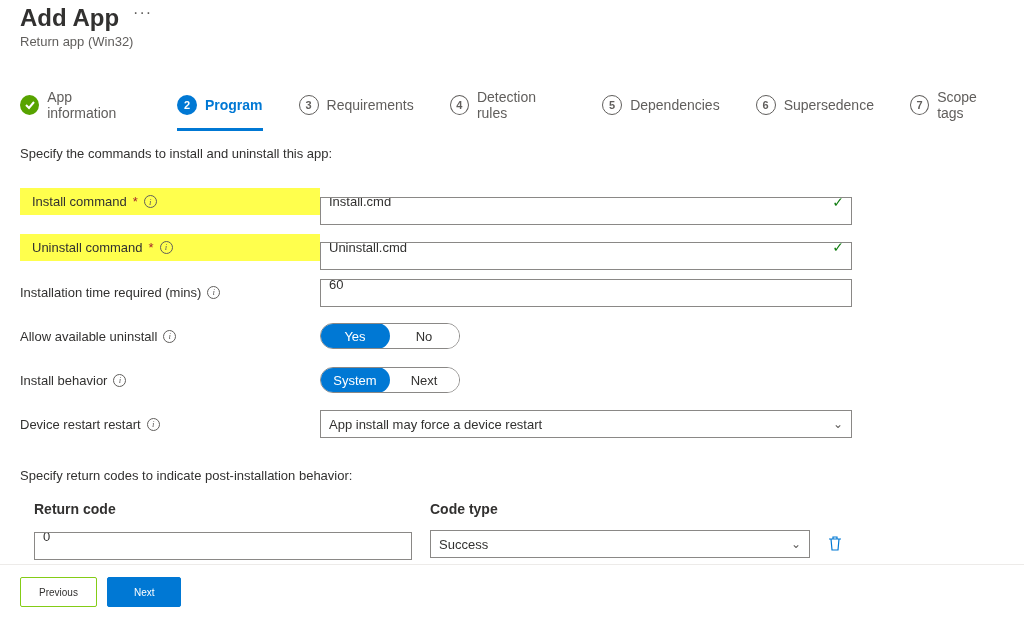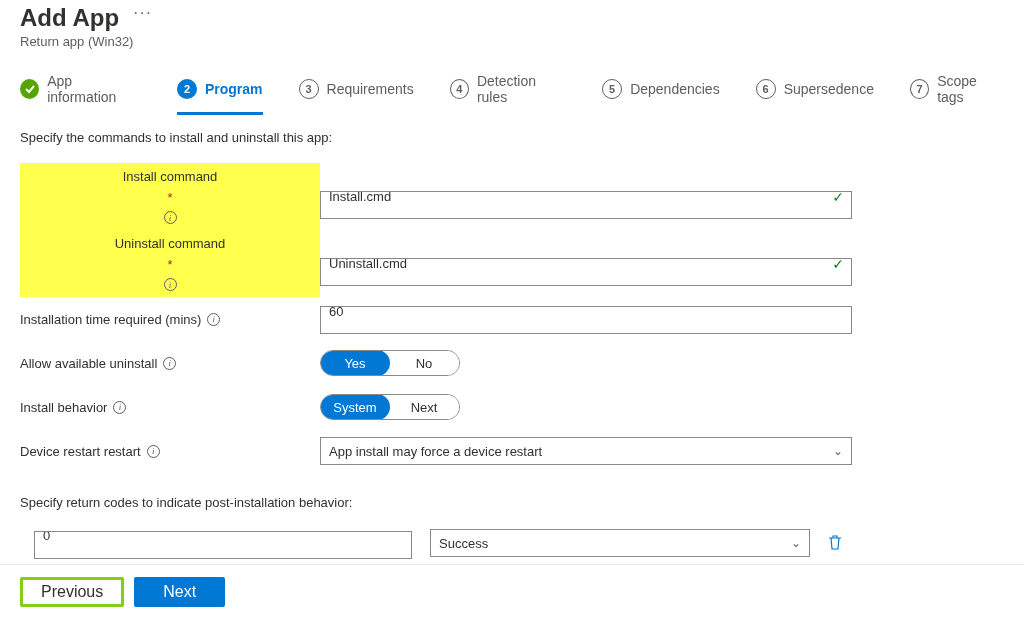--- a/index.html
+++ b/index.html
@@ -13,21 +13,21 @@
     overflow: hidden;
     position: relative;
   }
   .page { padding: 4px 20px 0 20px; }
   .header-row { display: flex; align-items: flex-start; gap: 14px; }
   .page-title { font-size: 24px; font-weight: 600; color: #323130; }
   .ellipsis { font-size: 16px; color: #605e5c; letter-spacing: 1px; cursor: pointer; }
   .subtitle { font-size: 13px; color: #605e5c; margin-top: 2px; }
 
   .wizard {
-    display: flex; gap: 36px; margin-top: 24px; padding-bottom: 2px;
+    display: flex; gap: 36px; margin-top: 40px; padding-bottom: 2px;
     border-bottom: 1px solid transparent;
     justify-content: space-between;
   }
   .step { display: flex; align-items: center; gap: 8px; color: #605e5c; font-size: 14px; }
   .step .circle {
     width: 20px; height: 20px; border-radius: 50%;
     display: flex; align-items: center; justify-content: center;
     font-size: 11px; font-weight: 600;
   }
   .step.done .circle { background: #57a300; color: #fff; }
@@ -41,21 +41,21 @@
 
   .form { margin-top: 18px; }
   .row {
     display: flex; align-items: center; min-height: 44px;
   }
   .row .label-col {
     width: 300px; display:flex; align-items:center; gap:6px;
     font-size: 13px; color:#323130;
   }
   .row.hl .label-col, .row.hl .input-col .hlwrap { background:#ffff4d; }
-  .row.hl .label-col { padding:6px 12px;flex-direction:column; }
+  .row.hl .label-col { padding:6px 12px; }
   .hlwrap { display:inline-block; padding-right:50px; margin-right:-50px; position:relative; z-index:0; }
   .req { color:#a4262c; }
   .info-icon {
     width:13px; height:13px; border:1px solid #605e5c; border-radius:50%;
     display:inline-flex; align-items:center; justify-content:center;
     font-size:9px; color:#605e5c; font-style: italic; font-family: Georgia, serif;
   }
   .input-col { flex:1; max-width: 532px; position:relative; }
   .text-input {
     width:100%; height:28px; border:1px solid #8a8886; padding:0 30px 18px 8px;
@@ -95,22 +95,22 @@
   .code-row .cinput { width:378px; }
   .code-row .cselect { width:380px; }
   .del-icon { color:#0078d4; font-size:15px; cursor:pointer; }
 
   .footer {
     position:absolute; left:0; right:0; bottom:0;
     border-top:1px solid #edebe9; padding:12px 20px; background:#fff;
     display:flex; gap:10px;
   }
   .btn {
-    height:30px; padding:0 18px; font-size:16px; border-radius:2px;
-    cursor:pointer; border:3px solid #84cc16; background:#fff; color:#323130;
+    height:30px; padding:0 18px; font-size:10px; border-radius:2px;
+    cursor:pointer; border:1px solid #84cc16; background:#fff; color:#323130;
   }
   .btn.primary { background:#0078d4; border-color:#0078d4; color:#fff; padding:0 26px;}
 </style>
 </head>
 <body>
 
 <div class="page">
   <div class="header-row">
     <div class="page-title">Add App</div>
     <div class="ellipsis">···</div>
@@ -227,20 +227,24 @@
           <span>App install may force a device restart</span>
           <span class="chev">⌄</span>
         </div>
       </div>
     </div>
   </div>
 
   <div class="section-intro">Specify return codes to indicate post-installation behavior:</div>
 
   <div class="code-table">
+    <div class="code-header">
+      <div class="c1">Return code</div>
+      <div class="c2">Code type</div>
+    </div>
     <div class="code-row">
       <div class="cinput">
         <input class="text-input" value="0" style="">
       </div>
       <div class="cselect">
         <div class="select">
           <span>Success</span>
           <span class="chev">⌄</span>
         </div>
       </div>

